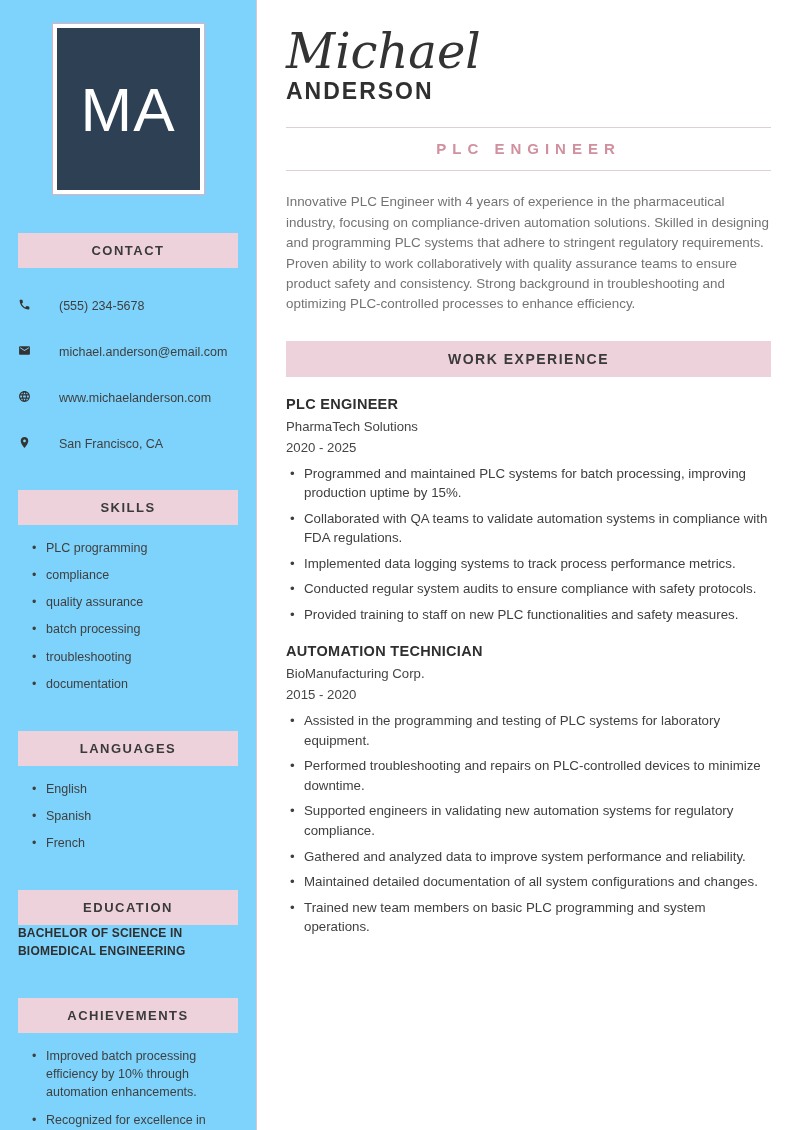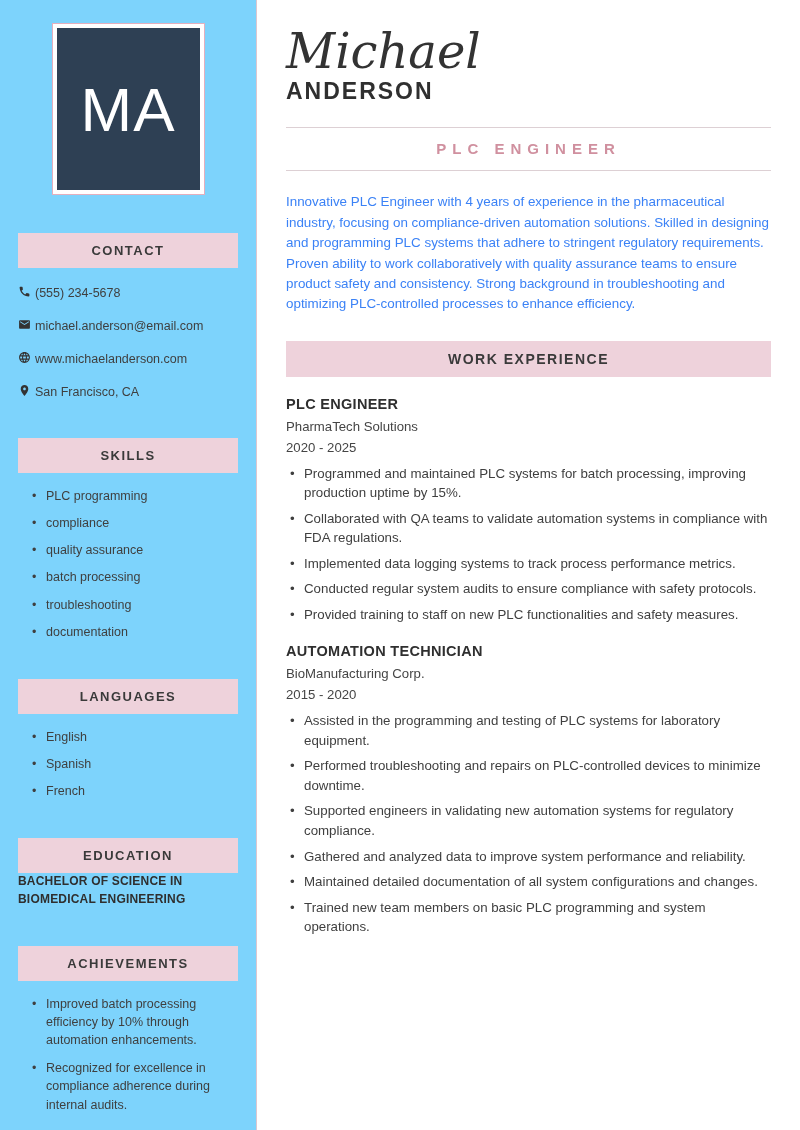--- a/index.html
+++ b/index.html
@@ -47,24 +47,24 @@
     letter-spacing:1.5px;
     color:#3a3a3a;
   }
   .side-section { margin-top:38px; }
   .side-section.first { margin-top:38px; }
 
   .contact-list { margin-top:14px; }
   .contact-row {
     display:flex;
     align-items:center;
-    gap:4px;
+    gap:28px;
     padding-left:18px;
     padding-right:10px;
-    margin-top:17px;
+    margin-top:30px;
     font-size:12.5px;
     color:#3f3f3f;
   }
   .contact-row svg { flex:0 0 auto; }
 
   ul.side-list { list-style:none; margin-top:14px; padding-left:32px; padding-right:14px; }
   ul.side-list li {
     position:relative;
     padding-left:14px;
     font-size:12.5px;
@@ -116,21 +116,21 @@
     color:#d0909f;
     font-size:15px;
     font-weight:bold;
     letter-spacing:6px;
     padding:12px 0 13px 0;
   }
   .summary {
     margin-top:21px;
     font-size:13.4px;
     line-height:1.52;
-    color:#3b82f6;
+    color:#737373;
   }
   .work-band {
     margin-top:26px;
     background:#eed2db;
     text-align:center;
     font-weight:bold;
     font-size:14px;
     letter-spacing:1.5px;
     padding:10px 0;
     color:#3a3a3a;

